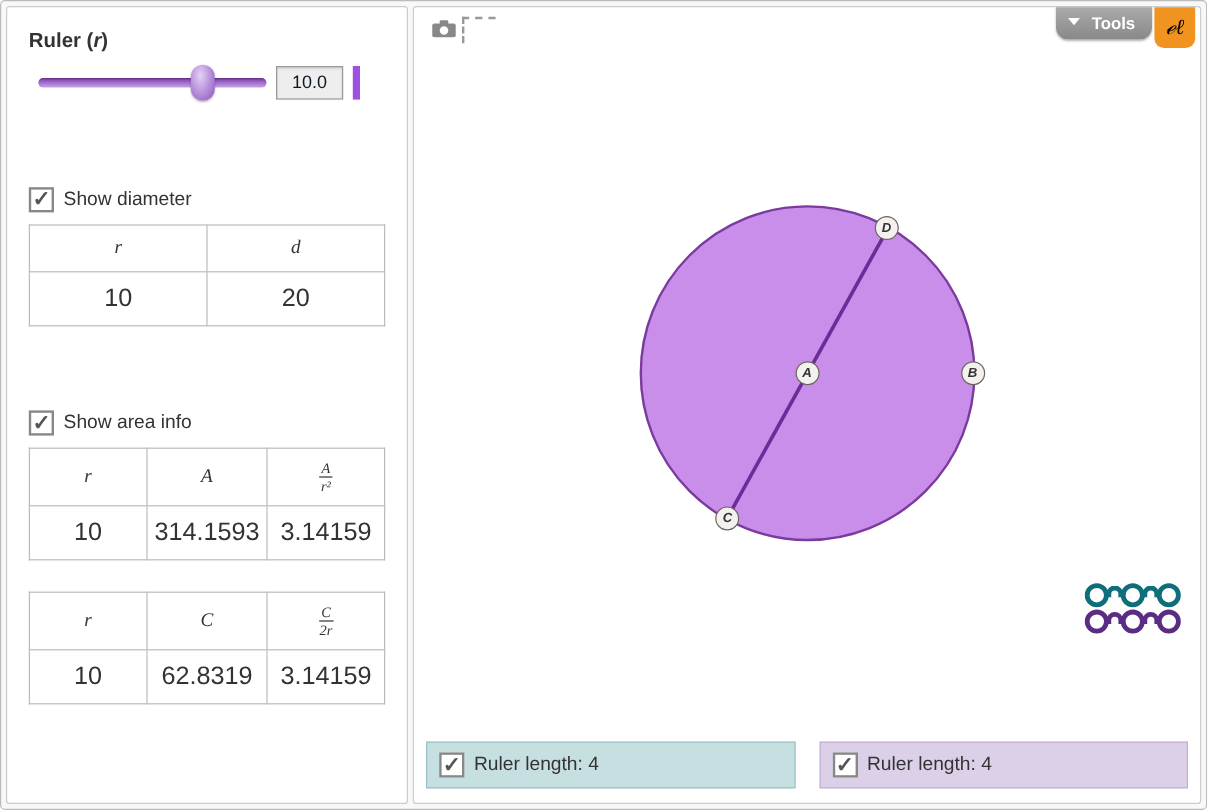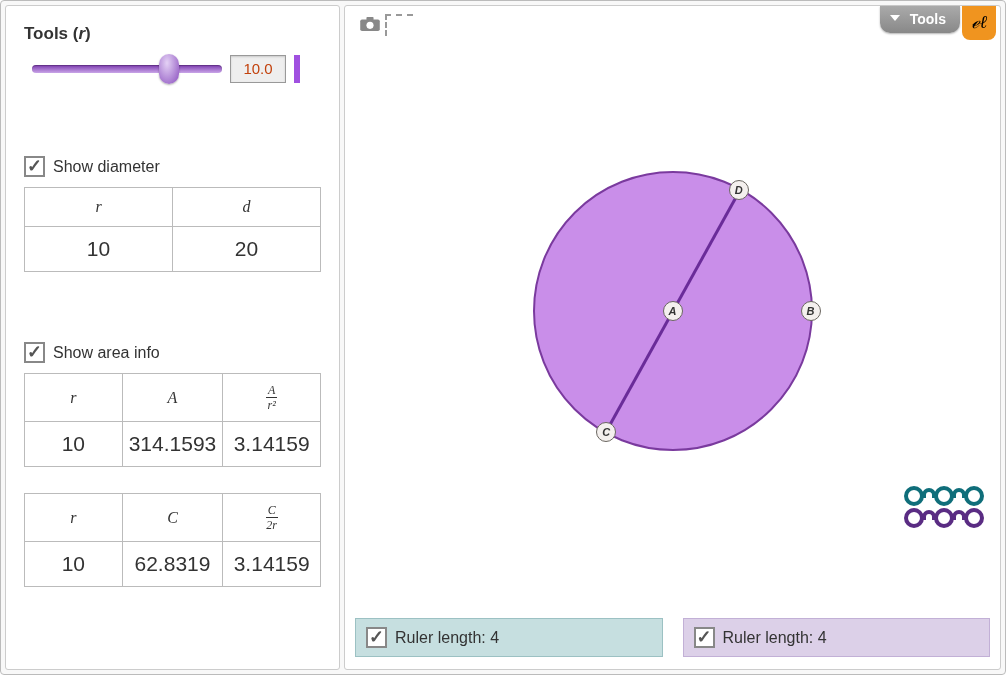--- a/index.html
+++ b/index.html
@@ -78,21 +78,21 @@
     box-shadow: 0 1px 2px rgba(0,0,0,0.3);
   }
   .value-box {
     width: 56px;
     height: 28px;
     border: 1px solid #999;
     background: #eee;
     text-align: center;
     line-height: 26px;
     font-size: 15px;
-    color: #c2410c;
+    color: #0f172a;
     box-shadow: inset 0 1px 2px rgba(0,0,0,0.15);
   }
   .value-tick {
     width: 6px;
     height: 28px;
     background: #a050e0;
   }
   .check-row {
     display: flex;
     align-items: center;
@@ -282,21 +282,21 @@
 
 </style>
 </head>
 <body>
 
 <div class="app">
 
   <div class="sidebar">
 
     <div class="radius-label">
-      <span>Tools (</span><span class="italic">r</span><span>)</span>
+      <span>Ruler (</span><span class="italic">r</span><span>)</span>
     </div>
 
     <div class="slider-row">
       <div class="slider">
         <div class="slider-track"></div>
         <div class="slider-thumb"></div>
       </div>
       <div class="value-box">10.0</div>
       <div class="value-tick"></div>
     </div>

